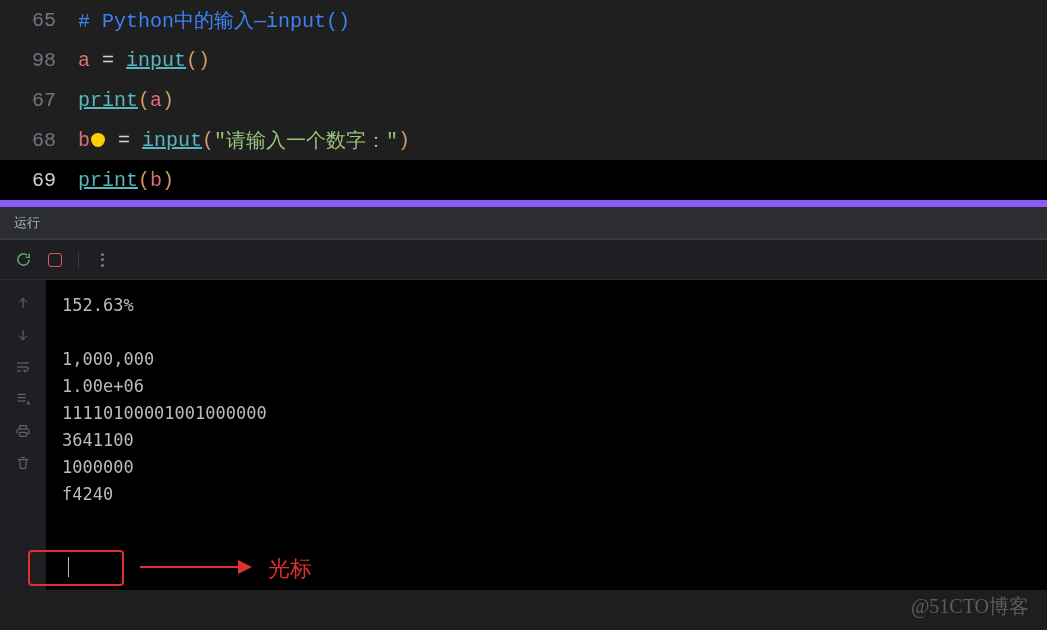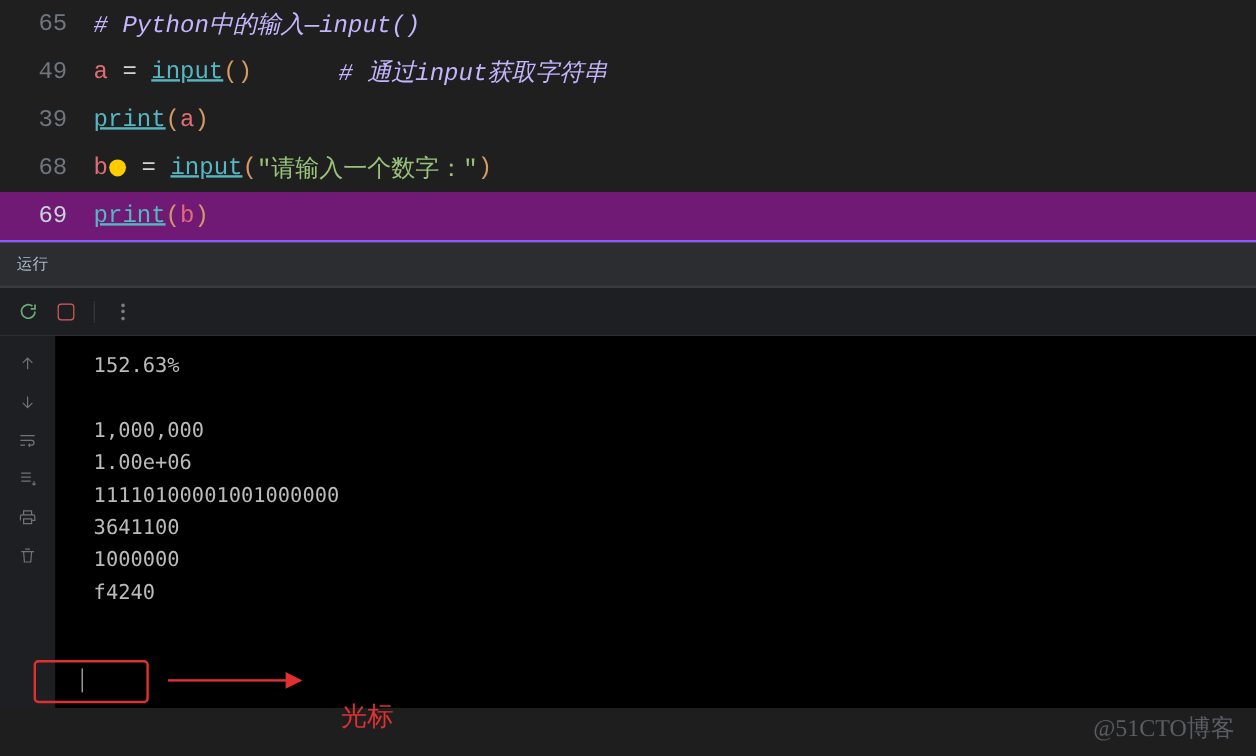--- a/index.html
+++ b/index.html
@@ -23,43 +23,43 @@
     height: 40px;
     font-size: 20px;
   }
   .line-num {
     width: 78px;
     text-align: right;
     padding-right: 22px;
     color: #6e7681;
     user-select: none;
   }
-  .line.active { background: #701a75; }
+  .line.active { background: #000000; }
   .line.active .line-num { color: #c9d1d9; }
   .code {
     display: flex;
     align-items: center;
     gap: 0;
     white-space: pre;
     position: relative;
   }
   .fn { color: #56b6c2; text-decoration: underline; }
-  .cm { color: #c4b5fd; font-style: italic; }
+  .cm { color: #3b82f6; }
   .op { color: #d4d4d4; }
   .var { color: #e06c75; }
   .pn { color: #d19a66; }
   .str { color: #98c379; }
   .bulb {
     display:inline-block; width:14px; height:14px;
     background:#ffcc00; border-radius:50% 50% 50% 50% / 45% 45% 55% 55%;
     position:relative; vertical-align:middle; margin:0 1px;
   }
   .panel-tabs {
     display:flex; align-items:flex-end; height:40px;
-    background:#2b2d30; border-top:2px solid #8b5cf6; border-bottom:2px solid #393b40;
+    background:#2b2d30; border-top:7px solid #8b5cf6; border-bottom:2px solid #393b40;
     font-family:"Segoe UI","Microsoft YaHei",sans-serif; font-size:13px;
   }
   .tab-run { padding:0 14px; color:#a9b7c6; height:100%; display:flex; align-items:center;}
   .tab-file { display:flex; align-items:center; padding:0 12px; position:relative; color:#a9b7c6; height:100%;}
   .tab-file::after { content:""; position:absolute; left:0; right:0; bottom:-2px; height:3px; background:#3574f0;}
   .py-icon { width:16px; height:16px; margin-right:7px; position:relative;}
   .py-icon::before { content:""; position:absolute; width:10px; height:10px; background:#3776ab; border-radius:3px 0 3px 3px; top:0; left:2px;}
   .py-icon::after { content:""; position:absolute; width:10px; height:10px; background:#ffd43b; border-radius:3px 3px 3px 0; bottom:0; right:2px;}
   .close-x { margin-left:10px; color:#7a7e85; font-size:14px;}
   .toolbar { display:flex; align-items:center; height:40px; background:#1e1f22; padding-left:14px; gap:14px; border-bottom:1px solid #2b2d30;}
@@ -67,44 +67,44 @@
   .rerun { color:#6aab73;}
   .rerun svg { width:17px; height:17px;}
   .stop { width:14px; height:14px; border:1.5px solid #db5c5c; border-radius:3px;}
   .divider { width:1px; height:18px; background:#393b40;}
   .dots { display:flex; flex-direction:column; gap:2.5px;}
   .dots span { width:3px; height:3px; border-radius:50%; background:#7a7e85;}
   .output-area { display:flex; background:#000; height:310px;}
   .gutter { width:46px; display:flex; flex-direction:column; align-items:center; padding-top:14px; gap:14px; background:#1e1f22;}
   .gutter .gi { width:18px; height:18px; color:#6f737a; display:flex; align-items:center; justify-content:center;}
   .gutter svg { width:16px; height:16px; stroke:#6f737a; stroke-width:1.5; fill:none;}
-  .console { flex:1; padding:12px 4px 4px 32px; font-size:17px; line-height:27px; color:#bbbbbb; font-family:Consolas,monospace; white-space:pre;}
+  .console { flex:1; padding:12px 4px 4px 16px; font-size:17px; line-height:27px; color:#bbbbbb; font-family:Consolas,monospace; white-space:pre;}
   .cursor-box { position:absolute; left:28px; top:550px; width:96px; height:36px; border:2.5px solid #e03131; border-radius:4px;}
   .cursor-line { position:absolute; left:68px; top:557px; width:1px; height:20px; background:#bbbbbb;}
   .arrow { position:absolute; left:140px; top:566px; width:110px; height:2px; background:#e03131;}
   .arrow::after { content:""; position:absolute; right:-2px; top:-6px; border-left:14px solid #e03131; border-top:7px solid transparent; border-bottom:7px solid transparent;}
-  .anno { position:absolute; left:284px; top:554px; color:#e03131; font-size:22px; font-family:"Microsoft YaHei",sans-serif;margin-top:28px;}
+  .anno { position:absolute; left:268px; top:554px; color:#e03131; font-size:22px; font-family:"Microsoft YaHei",sans-serif;}
   .watermark { position:absolute; right:18px; bottom:10px; color:#5a5d63; font-size:20px; font-family:"Microsoft YaHei";}
 </style>
 </head>
 <body>
 
 <div class="editor">
   <div class="line">
     <div class="line-num">65</div>
     <div class="code"><span class="cm"># Python中的输入—input()</span></div>
   </div>
   <div class="line">
-    <div class="line-num">49</div>
+    <div class="line-num">98</div>
     <div class="code">
-      <span class="var">a</span><span class="op"> = </span><span class="fn">input</span><span class="pn">()</span><span>      </span><span class="cm"># 通过input获取字符串</span>
+      <span class="var">a</span><span class="op"> = </span><span class="fn">input</span><span class="pn">()</span><span>      </span>
     </div>
   </div>
   <div class="line">
-    <div class="line-num">39</div>
+    <div class="line-num">67</div>
     <div class="code">
       <span class="fn">print</span><span class="pn">(</span><span class="var">a</span><span class="pn">)</span><span>    </span>
     </div>
   </div>
   <div class="line">
     <div class="line-num">68</div>
     <div class="code">
       <span class="var">b</span><span class="bulb"></span><span class="op"> = </span><span class="fn">input</span><span class="pn">(</span><span class="str">"请输入一个数字："</span><span class="pn">)</span>
     </div>
   </div>

